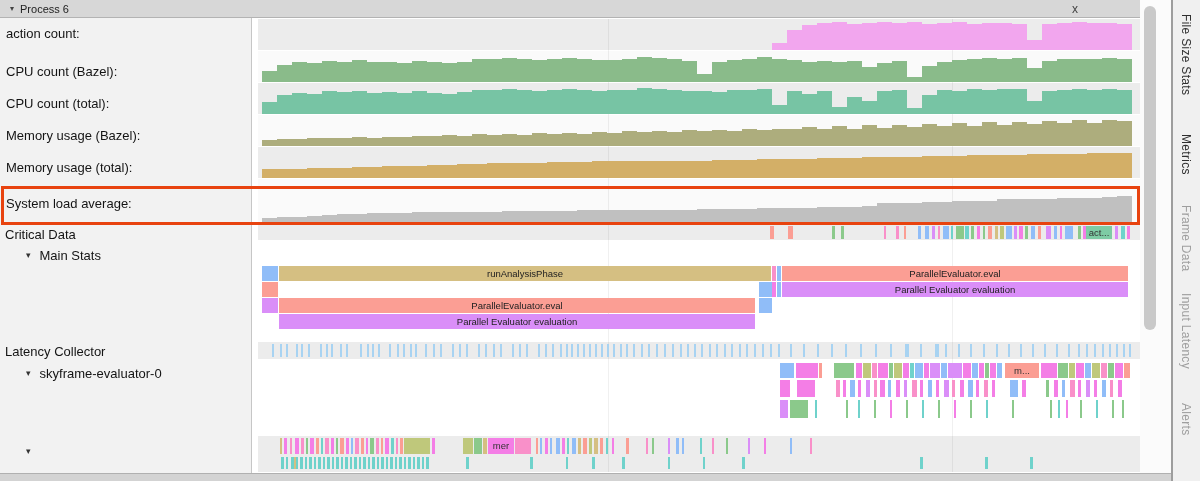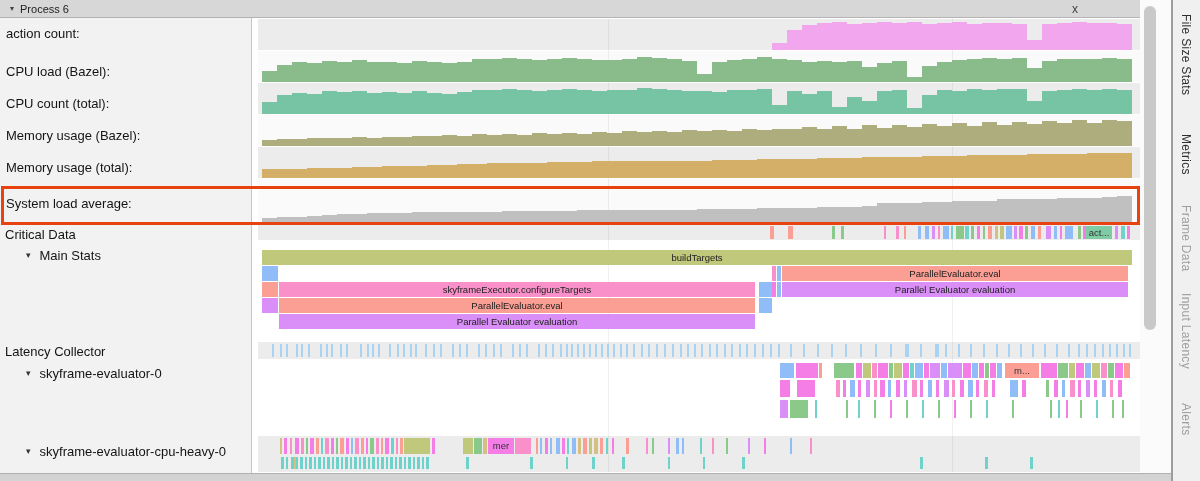--- a/index.html
+++ b/index.html
@@ -32,21 +32,21 @@
     <span class="tri">▾</span>
     <span>Process 6</span>
     <span class="close">x</span>
   </div>
 
   <div class="labels-panel" id="labels">
       <div class="row-label" style="position: absolute; left: 6px; top: 7px; height: 16px;">
         <div>action count:</div>
       </div>
       <div class="row-label" style="position: absolute; left: 6px; top: 45px; height: 16px;">
-        <div>CPU load (Bazel):</div>
+        <div>CPU count (Bazel):</div>
       </div>
       <div class="row-label" style="position: absolute; left: 6px; top: 77px; height: 16px;">
         <div>CPU count (total):</div>
       </div>
       <div class="row-label" style="position: absolute; left: 6px; top: 109px; height: 16px;">
         <div>Memory usage (Bazel):</div>
       </div>
       <div class="row-label" style="position: absolute; left: 6px; top: 141px; height: 16px;">
         <div>Memory usage (total):</div>
       </div>
@@ -62,21 +62,20 @@
       </div>
       <div class="row-label" style="position: absolute; left: 5px; top: 325px; height: 16px;">
         <div>Latency Collector</div>
       </div>
       <div class="row-label" style="position: absolute; left: 26px; top: 347px; height: 16px;">
         <div class="arr">▾</div>
         <div>skyframe-evaluator-0</div>
       </div>
       <div class="row-label" style="position: absolute; left: 26px; top: 425px; height: 16px;">
         <div class="arr">▾</div>
-        <div>skyframe-evaluator-cpu-heavy-0</div>
       </div>
     </div>
 
   <div id="chart-layer">
       <div style="position: absolute; left: 258px; top: 19px; width: 882px; height: 31px; background: rgb(236, 236, 236);"></div>
       <div style="position: absolute; left: 258px; top: 51px; width: 882px; height: 31px; background: rgb(250, 250, 250);"></div>
       <div style="position: absolute; left: 258px; top: 83px; width: 882px; height: 31px; background: rgb(236, 236, 236);"></div>
       <div style="position: absolute; left: 258px; top: 115px; width: 882px; height: 31px; background: rgb(250, 250, 250);"></div>
       <div style="position: absolute; left: 258px; top: 147px; width: 882px; height: 31px; background: rgb(236, 236, 236);"></div>
       <div style="position: absolute; left: 258px; top: 179px; width: 882px; height: 44px; background: rgb(250, 250, 250);"></div>
@@ -392,27 +391,26 @@
       <div style="position: absolute; left: 982px; top: 201px; width: 15px; height: 22px; background: rgb(192, 192, 192);"></div>
       <div style="position: absolute; left: 997px; top: 199px; width: 15px; height: 24px; background: rgb(192, 192, 192);"></div>
       <div style="position: absolute; left: 1012px; top: 199px; width: 15px; height: 24px; background: rgb(192, 192, 192);"></div>
       <div style="position: absolute; left: 1027px; top: 199px; width: 15px; height: 24px; background: rgb(192, 192, 192);"></div>
       <div style="position: absolute; left: 1042px; top: 199px; width: 15px; height: 24px; background: rgb(192, 192, 192);"></div>
       <div style="position: absolute; left: 1057px; top: 198px; width: 15px; height: 25px; background: rgb(192, 192, 192);"></div>
       <div style="position: absolute; left: 1072px; top: 198px; width: 15px; height: 25px; background: rgb(192, 192, 192);"></div>
       <div style="position: absolute; left: 1087px; top: 198px; width: 15px; height: 25px; background: rgb(192, 192, 192);"></div>
       <div style="position: absolute; left: 1102px; top: 197px; width: 15px; height: 26px; background: rgb(192, 192, 192);"></div>
       <div style="position: absolute; left: 1117px; top: 196px; width: 15px; height: 27px; background: rgb(192, 192, 192);"></div>
-      <div style="position: absolute; left: 262px; top: 250px; width: 870px; height: 15px; background: rgb(191, 200, 123); font-size: 9.5px; line-height: 15px; text-align: center; color: rgb(34, 34, 34); overflow: hidden; white-space: nowrap;">buildTargets</div>
       <div style="position: absolute; left: 262px; top: 266px; width: 16px; height: 15px; background: rgb(144, 189, 248); font-size: 9.5px; line-height: 15px; text-align: center; color: rgb(34, 34, 34); overflow: hidden; white-space: nowrap;"></div>
+      <div style="position: absolute; left: 279px; top: 266px; width: 492px; height: 15px; background: rgb(213, 191, 130); font-size: 9.5px; line-height: 15px; text-align: center; color: rgb(34, 34, 34); overflow: hidden; white-space: nowrap;">runAnalysisPhase</div>
       <div style="position: absolute; left: 772px; top: 266px; width: 4px; height: 15px; background: rgb(249, 144, 201); font-size: 9.5px; line-height: 15px; text-align: center; color: rgb(34, 34, 34); overflow: hidden; white-space: nowrap;"></div>
       <div style="position: absolute; left: 777px; top: 266px; width: 4px; height: 15px; background: rgb(144, 189, 248); font-size: 9.5px; line-height: 15px; text-align: center; color: rgb(34, 34, 34); overflow: hidden; white-space: nowrap;"></div>
       <div style="position: absolute; left: 782px; top: 266px; width: 346px; height: 15px; background: rgb(251, 158, 148); font-size: 9.5px; line-height: 15px; text-align: center; color: rgb(34, 34, 34); overflow: hidden; white-space: nowrap;">ParallelEvaluator.eval</div>
       <div style="position: absolute; left: 262px; top: 282px; width: 16px; height: 15px; background: rgb(251, 158, 148); font-size: 9.5px; line-height: 15px; text-align: center; color: rgb(34, 34, 34); overflow: hidden; white-space: nowrap;"></div>
-      <div style="position: absolute; left: 279px; top: 282px; width: 476px; height: 15px; background: rgb(249, 144, 201); font-size: 9.5px; line-height: 15px; text-align: center; color: rgb(34, 34, 34); overflow: hidden; white-space: nowrap;">skyframeExecutor.configureTargets</div>
       <div style="position: absolute; left: 759px; top: 282px; width: 13px; height: 15px; background: rgb(144, 189, 248); font-size: 9.5px; line-height: 15px; text-align: center; color: rgb(34, 34, 34); overflow: hidden; white-space: nowrap;"></div>
       <div style="position: absolute; left: 772px; top: 282px; width: 4px; height: 15px; background: rgb(244, 126, 230); font-size: 9.5px; line-height: 15px; text-align: center; color: rgb(34, 34, 34); overflow: hidden; white-space: nowrap;"></div>
       <div style="position: absolute; left: 777px; top: 282px; width: 4px; height: 15px; background: rgb(144, 189, 248); font-size: 9.5px; line-height: 15px; text-align: center; color: rgb(34, 34, 34); overflow: hidden; white-space: nowrap;"></div>
       <div style="position: absolute; left: 782px; top: 282px; width: 346px; height: 15px; background: rgb(218, 142, 248); font-size: 9.5px; line-height: 15px; text-align: center; color: rgb(34, 34, 34); overflow: hidden; white-space: nowrap;">Parallel Evaluator evaluation</div>
       <div style="position: absolute; left: 262px; top: 298px; width: 16px; height: 15px; background: rgb(218, 142, 248); font-size: 9.5px; line-height: 15px; text-align: center; color: rgb(34, 34, 34); overflow: hidden; white-space: nowrap;"></div>
       <div style="position: absolute; left: 279px; top: 298px; width: 476px; height: 15px; background: rgb(251, 158, 148); font-size: 9.5px; line-height: 15px; text-align: center; color: rgb(34, 34, 34); overflow: hidden; white-space: nowrap;">ParallelEvaluator.eval</div>
       <div style="position: absolute; left: 759px; top: 298px; width: 13px; height: 15px; background: rgb(144, 189, 248); font-size: 9.5px; line-height: 15px; text-align: center; color: rgb(34, 34, 34); overflow: hidden; white-space: nowrap;"></div>
       <div style="position: absolute; left: 279px; top: 314px; width: 476px; height: 15px; background: rgb(218, 142, 248); font-size: 9.5px; line-height: 15px; text-align: center; color: rgb(34, 34, 34); overflow: hidden; white-space: nowrap;">Parallel Evaluator evaluation</div>
       <div style="position: absolute; left: 770px; top: 226px; width: 4px; height: 13px; background: rgb(251, 158, 148); font-size: 9.5px; line-height: 13px; text-align: center; color: rgb(51, 51, 51); overflow: hidden; white-space: nowrap;"></div>
       <div style="position: absolute; left: 788px; top: 226px; width: 5px; height: 13px; background: rgb(251, 158, 148); font-size: 9.5px; line-height: 13px; text-align: center; color: rgb(51, 51, 51); overflow: hidden; white-space: nowrap;"></div>

